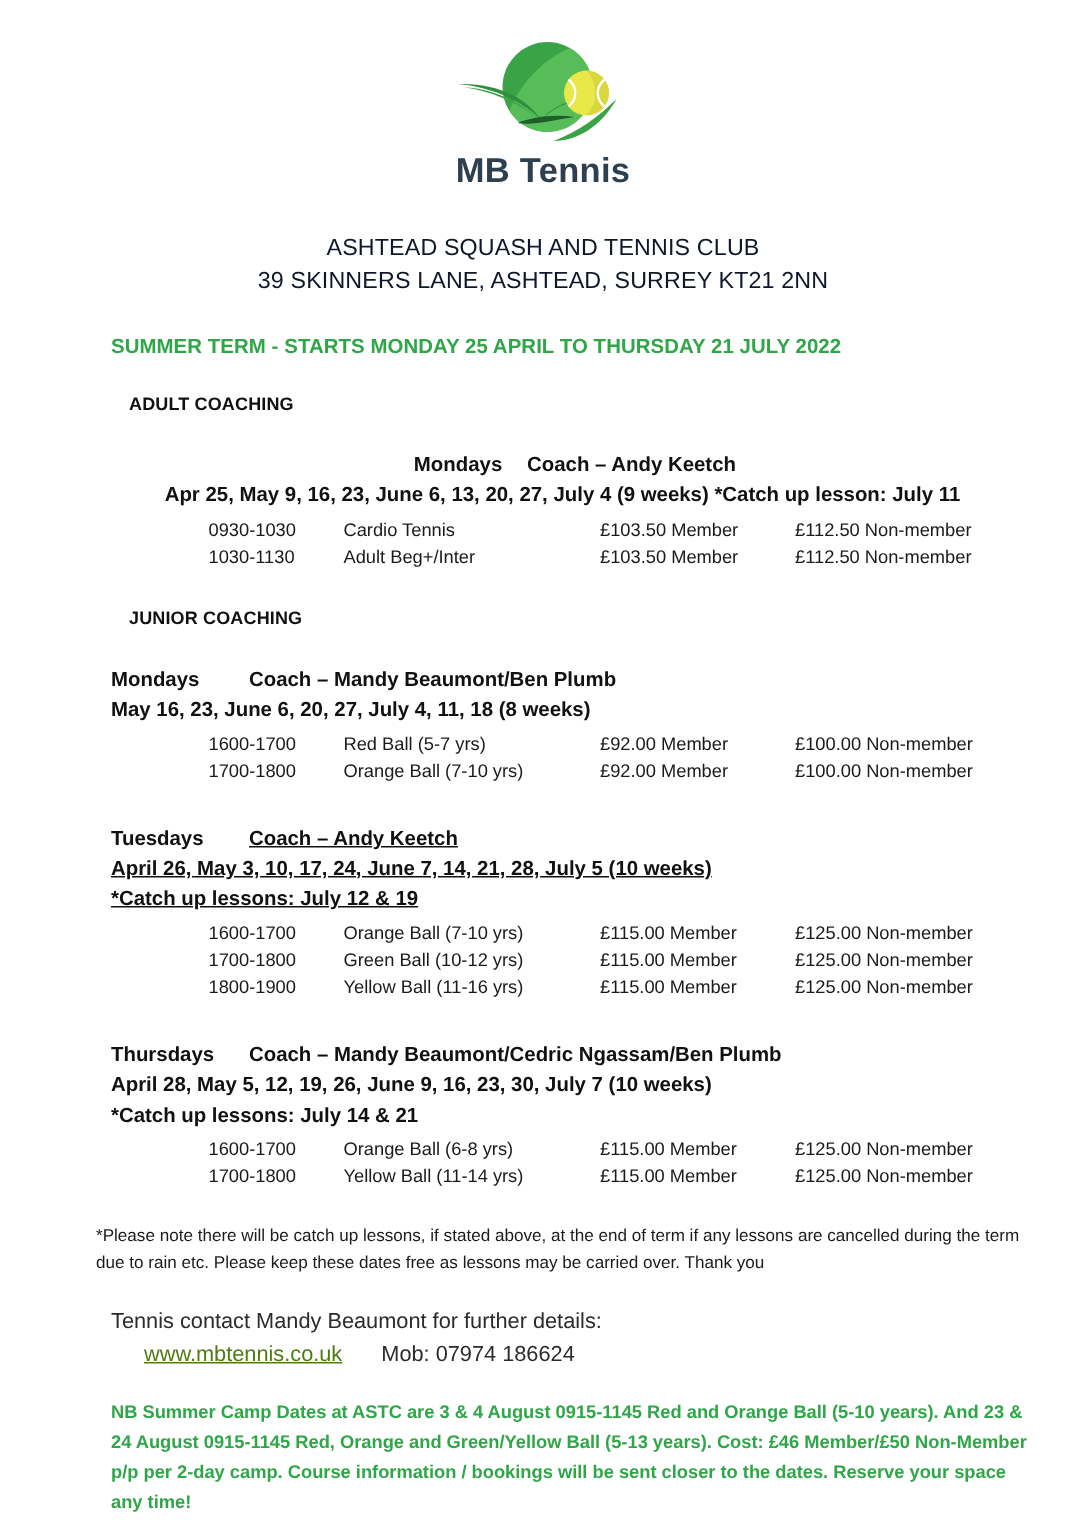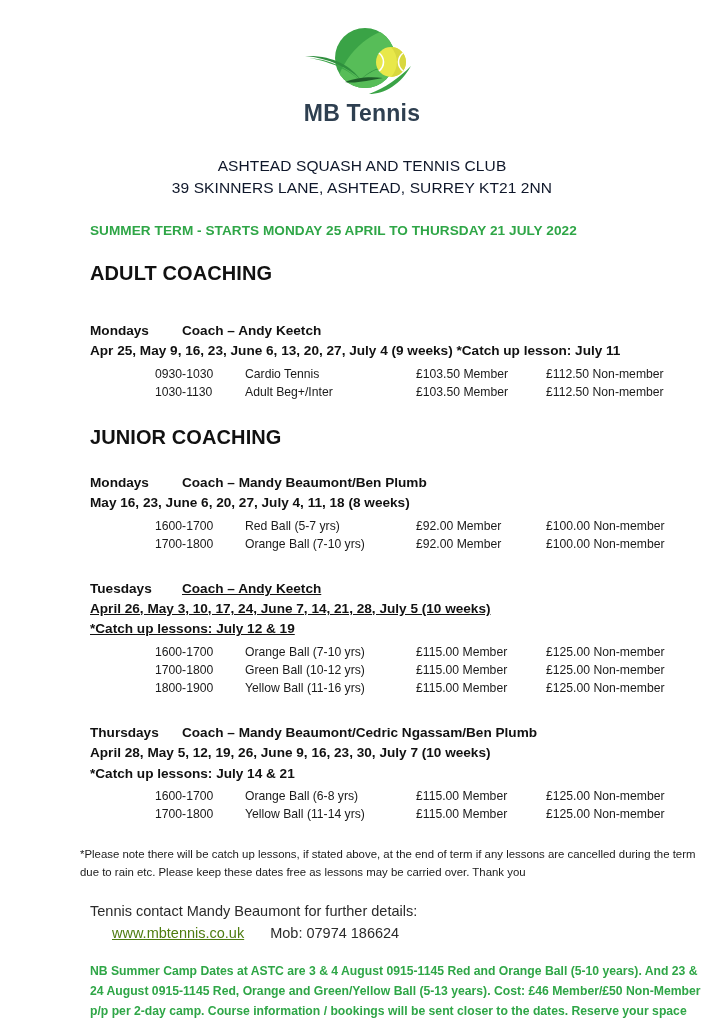--- a/index.html
+++ b/index.html
@@ -13,21 +13,21 @@
     font-family: "Liberation Sans", sans-serif;
     color: #111111;
     overflow: hidden;
     position: relative;
   }
   .page {
     width: 724px;
     height: 1024px;
     position: relative;
     box-sizing: border-box;
-    padding: 0 64px;
+    padding: 0 48px;
   }
 
   
   .logo-block {
     padding-top: 22px;
     text-align: center;
   }
   .logo-mark {
     width: 118px;
     height: 76px;
@@ -61,32 +61,32 @@
     margin-top: 24px;
     margin-left: 26px;
     font-size: 13.6px;
     font-weight: 600;
     color: #2fa647;
     letter-spacing: 0.05px;
   }
 
   
   .section-title {
-    margin-left: 26px;
-    font-size: 20px;
+    margin-left: 38px;
+    font-size: 12px;
     font-weight: bold;
     color: #111111;
     letter-spacing: 0.1px;
   }
   .section-title.adult { margin-top: 24px; }
   .section-title.junior { margin-top: 25px; }
 
   
   .group { margin-left: 26px; }
-  .group.adult-mon { margin-top: 36px; }
+  .group.adult-mon { margin-top: 24px; text-align: center; }
   .group.jun-mon { margin-top: 24px; }
   .group.jun-tue { margin-top: 26px; text-decoration: underline; }
   .group.jun-thu { margin-top: 26px; }
 
   .group-line1 {
     font-size: 13.6px;
     font-weight: bold;
     white-space: nowrap;
     line-height: 1.5;
   }

